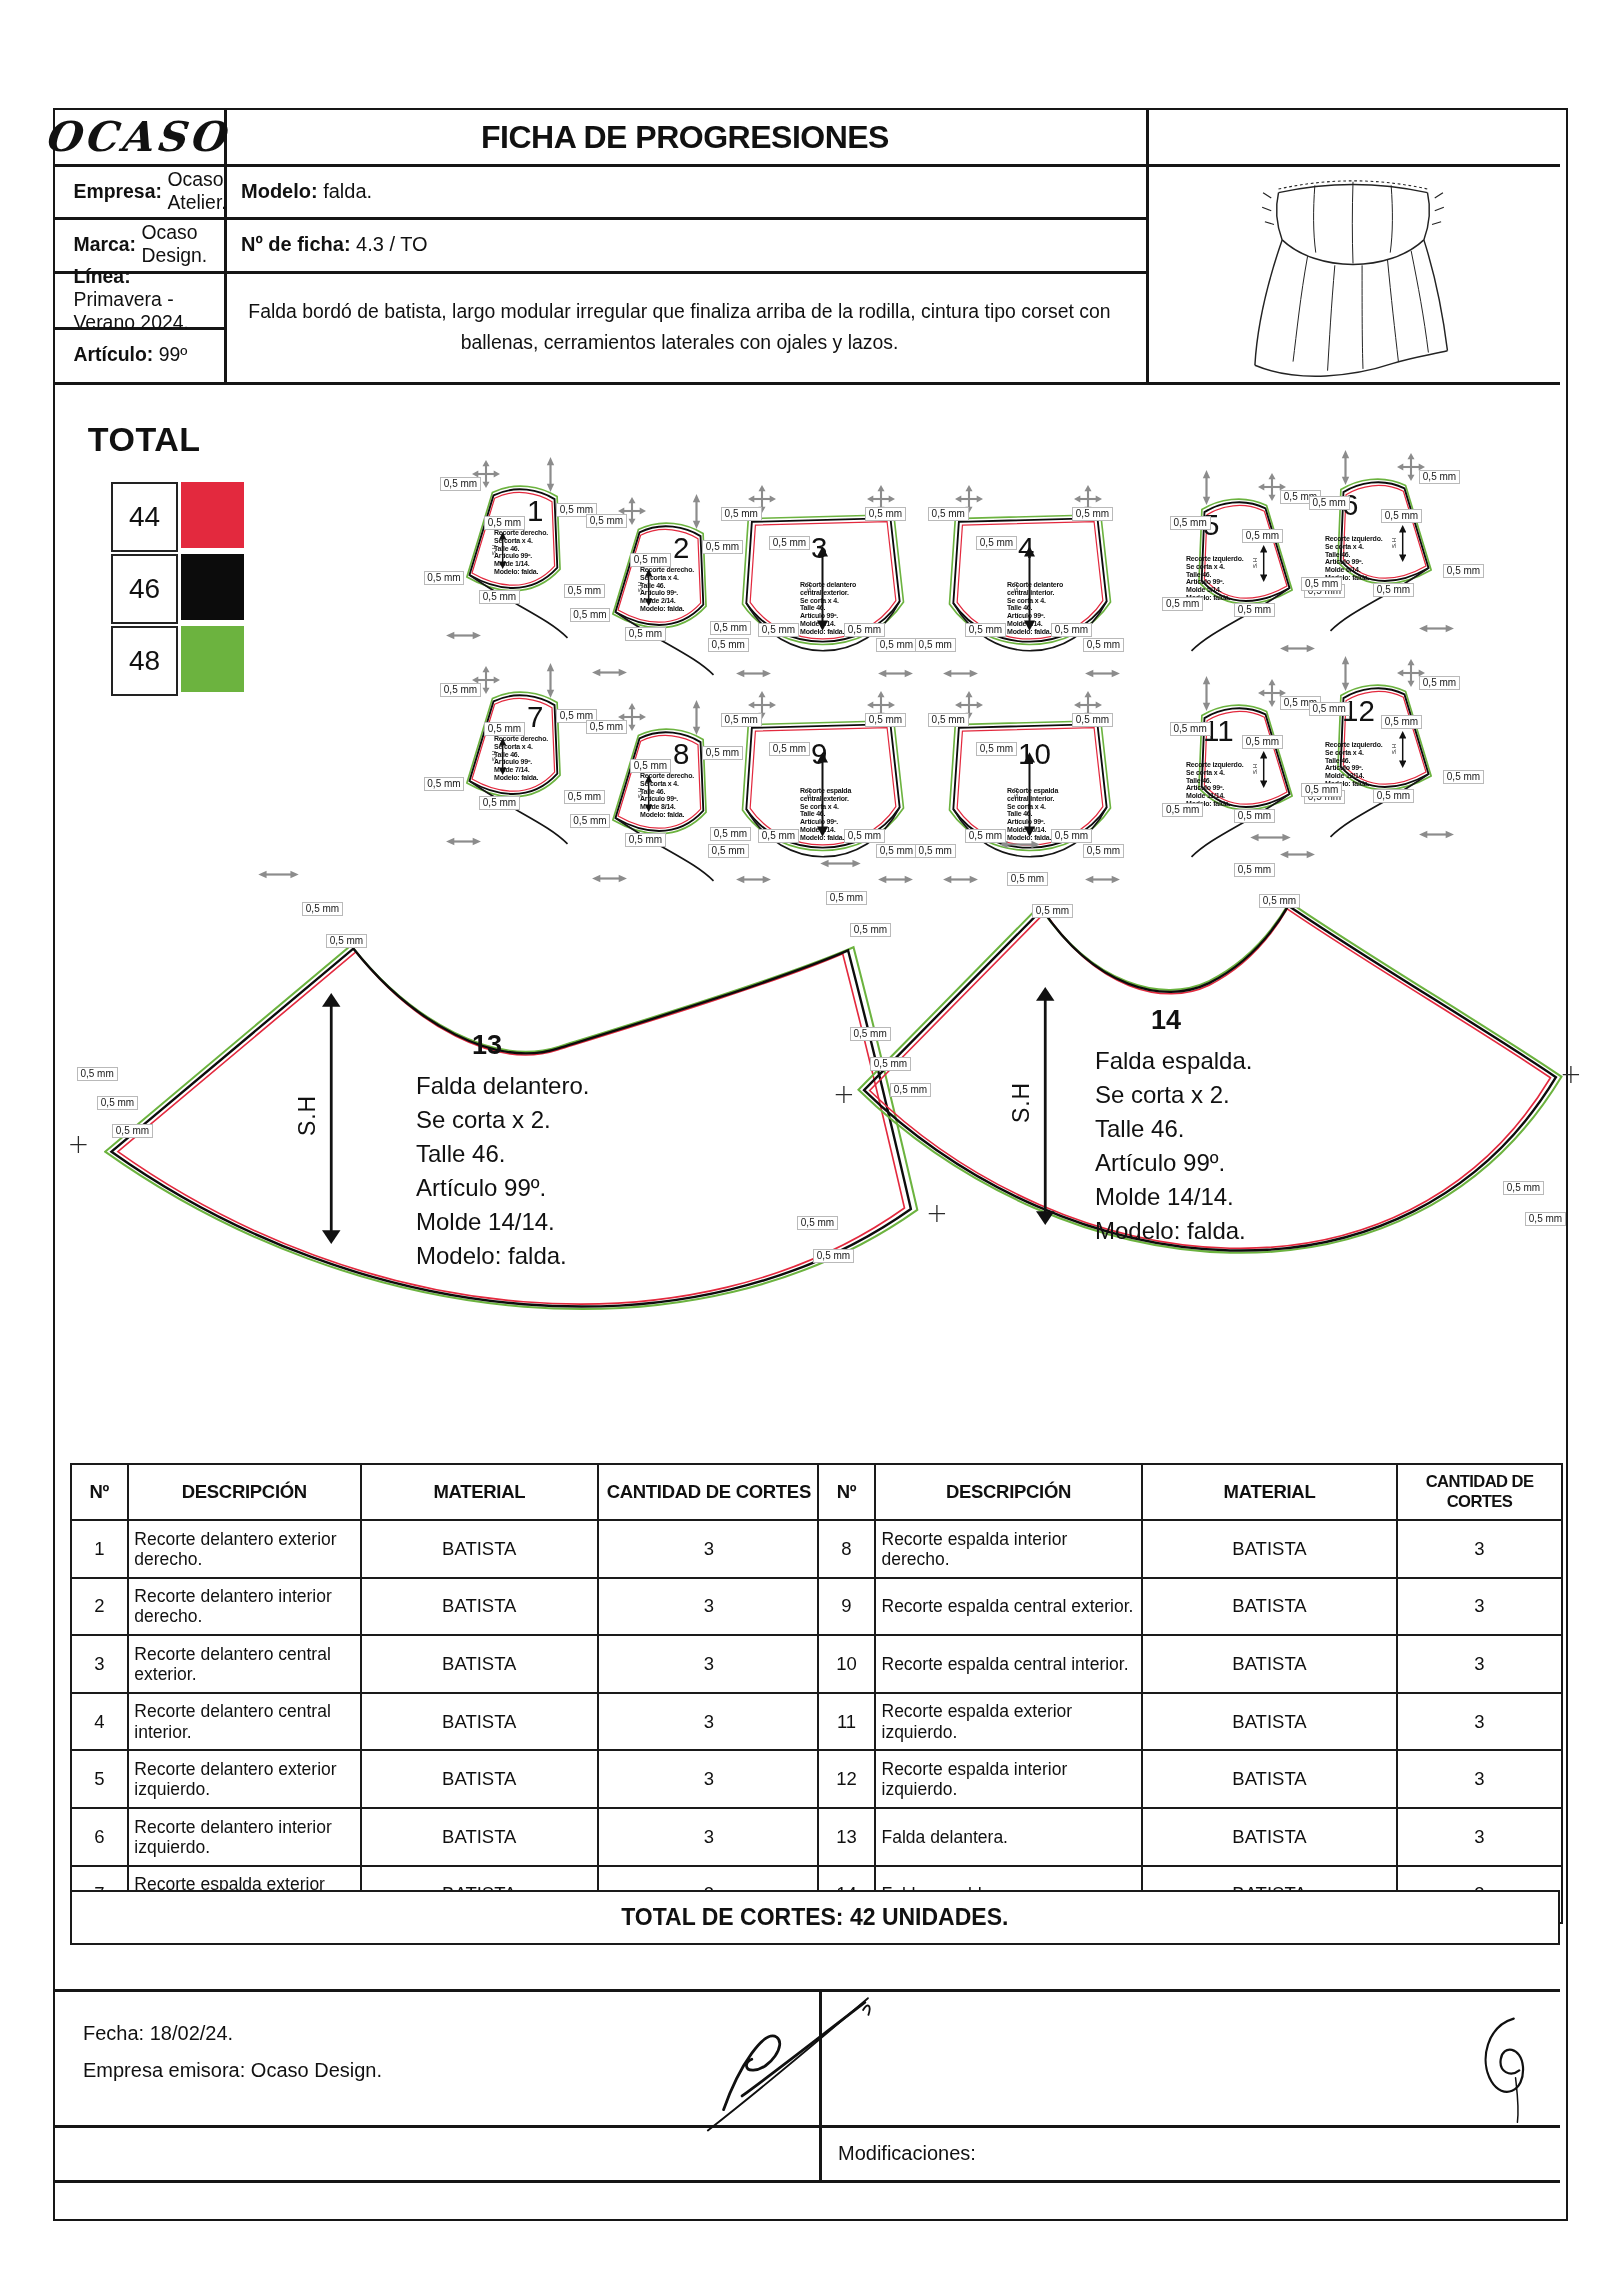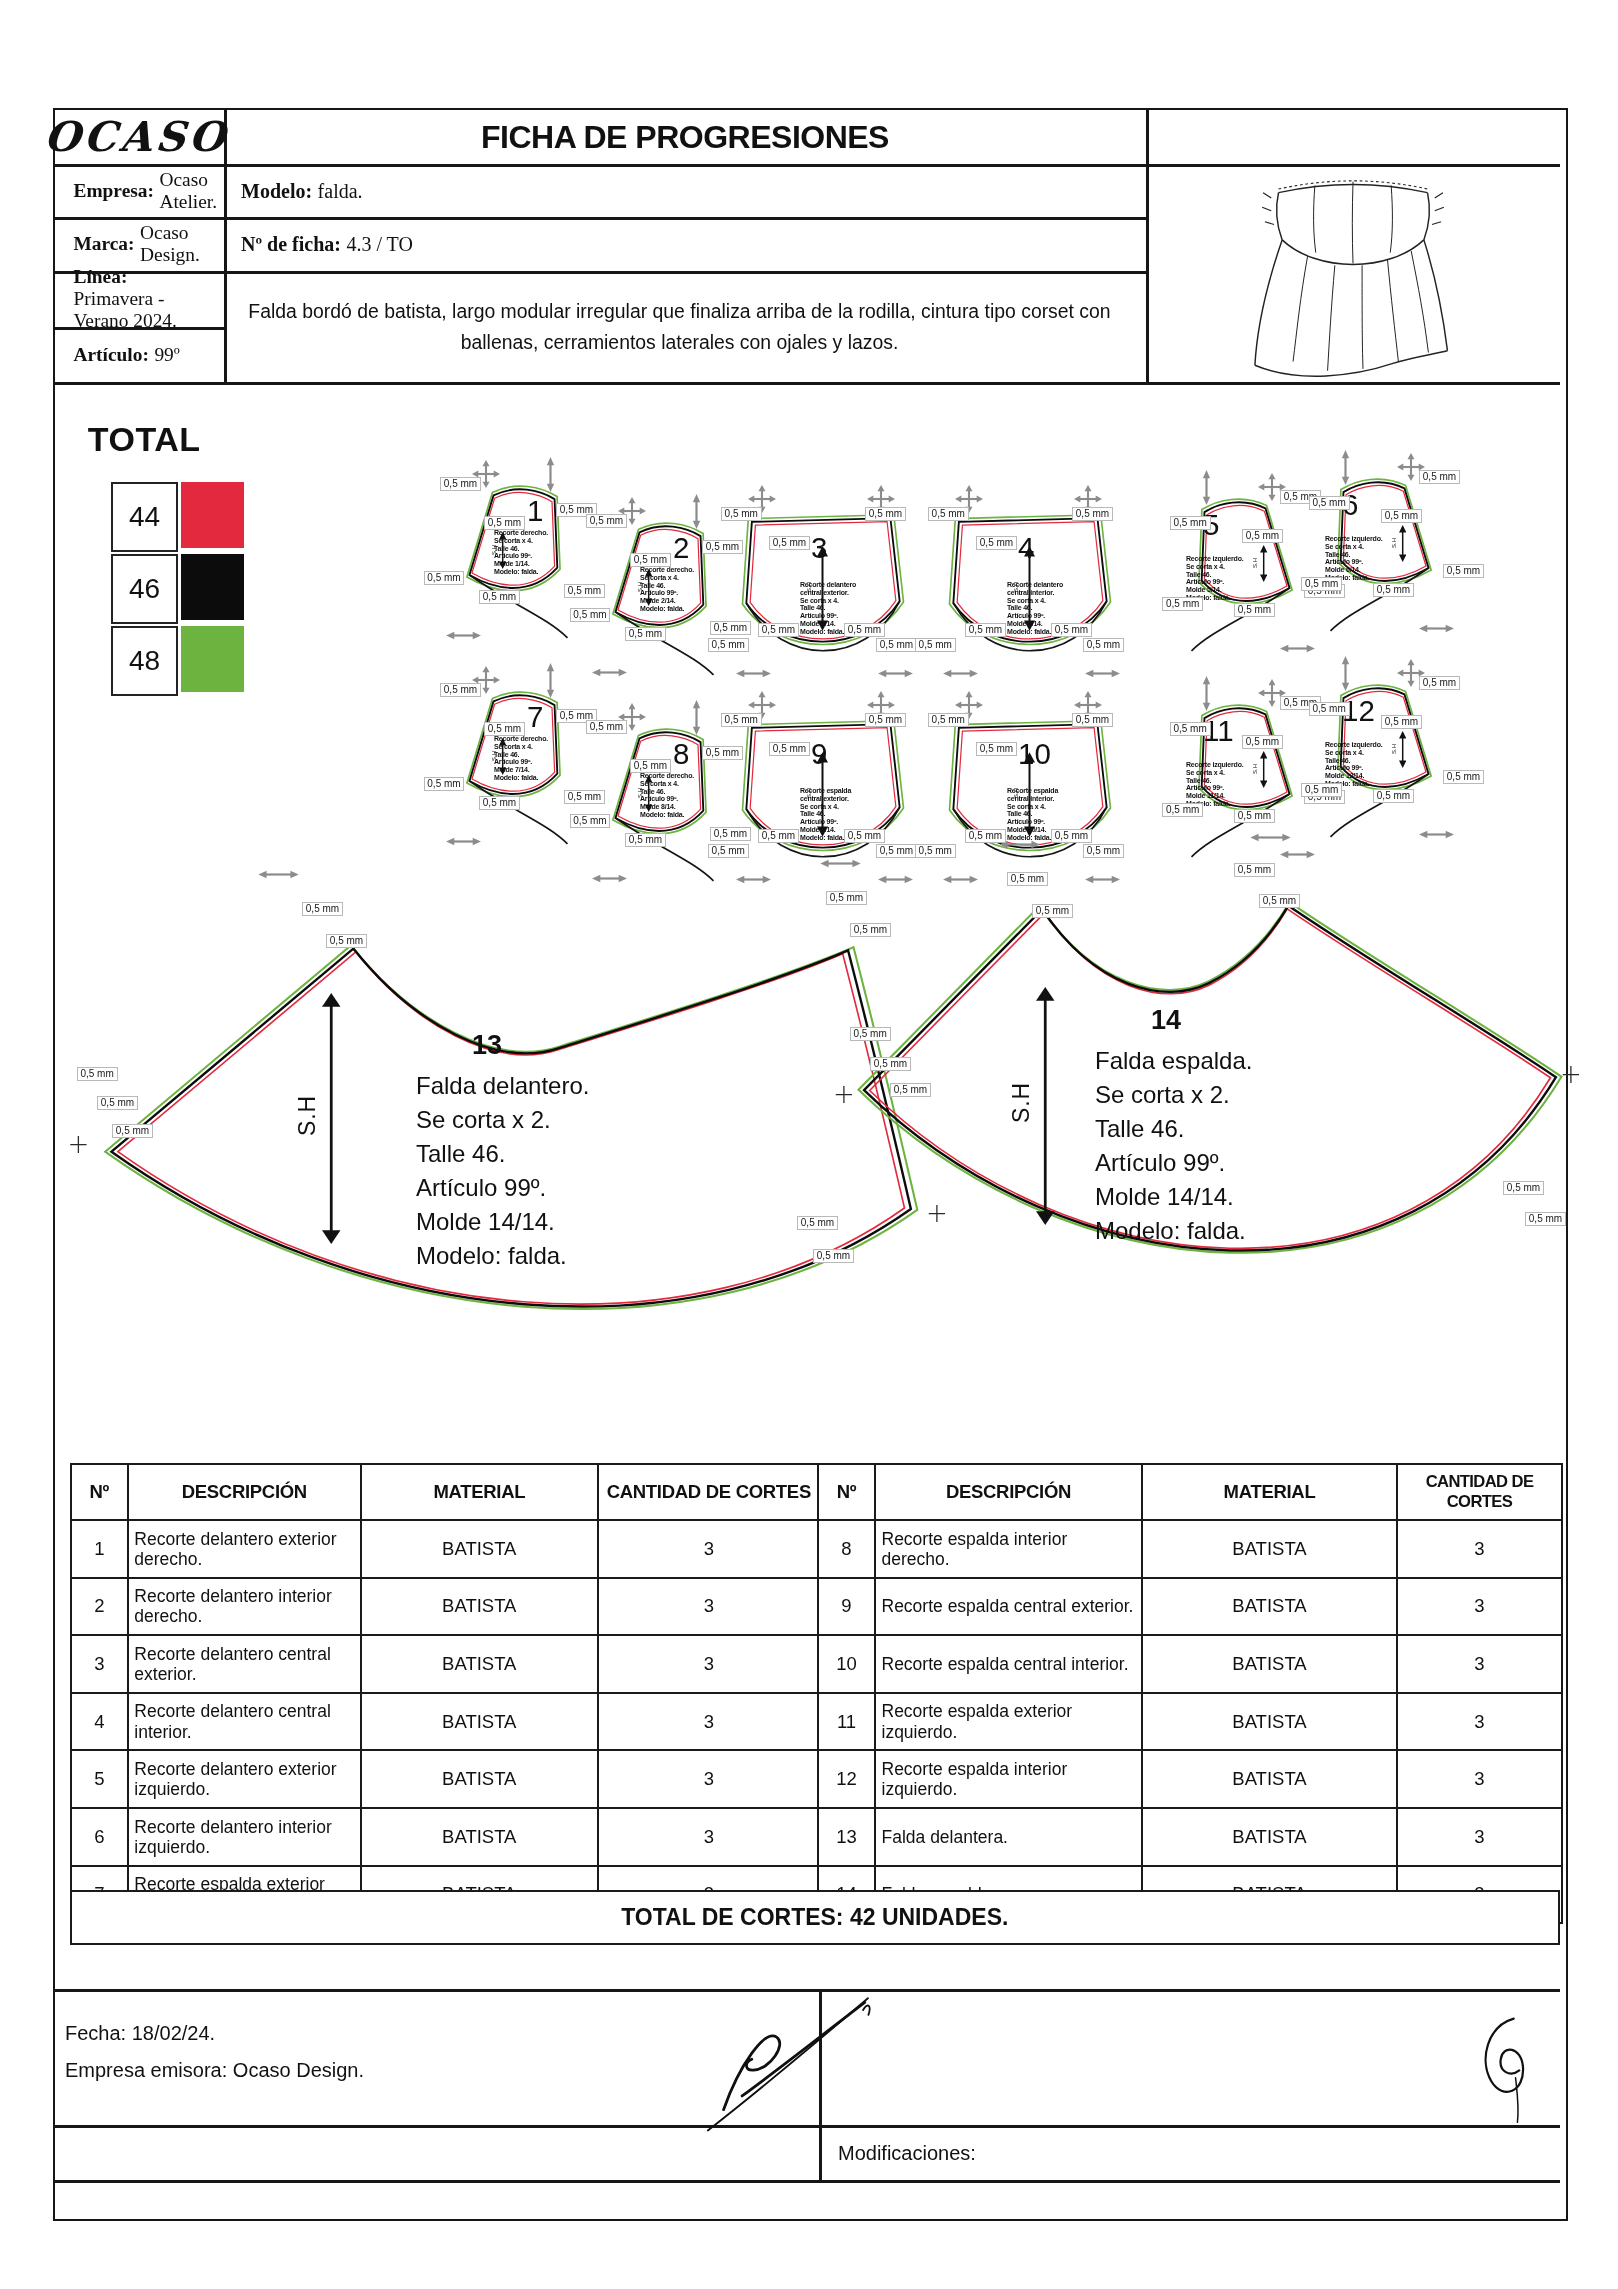--- a/index.html
+++ b/index.html
@@ -7,21 +7,21 @@
         font-family:"Liberation Sans",sans-serif;color:#111;overflow:hidden;}
   .frame{position:absolute;left:53px;top:108px;width:1511px;height:2109px;border:2.8px solid #161616;}
   .hline{position:absolute;height:2.8px;background:#161616;}
   .vline{position:absolute;width:2.8px;background:#161616;}
   .cell{position:absolute;display:flex;align-items:center;}
   .lbl{font-weight:bold;margin-right:5.5px;white-space:pre;}
   .logo{font-family:"DejaVu Serif",serif;font-style:italic;font-weight:bold;font-size:41px;
         letter-spacing:3.7px;transform:skewX(-8deg);}
   .title{font-weight:bold;font-size:32px;letter-spacing:-0.5px;}
   .hoja{font-size:27px;letter-spacing:-0.5px;}
-  .ftext{font-size:19.4px;font-family:Liberation Serif, serif;}
+  .ftext{font-size:19.4px;}
   .desc{font-size:19.4px;line-height:1.6;}
   .talle-title{position:absolute;font-weight:bold;font-size:34px;letter-spacing:0.5px;}
   .size-box{position:absolute;width:63px;height:66px;border:2.3px solid #222;display:flex;
             align-items:center;justify-content:center;font-size:28px;background:#fff;}
   .swatch{position:absolute;width:63px;height:66px;}
   .area{position:absolute;left:0;top:0;right:0;bottom:0;}
   .piece{position:absolute;}
   .piece svg.shape{position:absolute;}
   .mm{position:absolute;font-size:10px;line-height:12px;border:1.4px solid #b9b9b9;background:#fff;
       padding:0 2.8px;white-space:nowrap;color:#181818;font-weight:500;z-index:3;}
@@ -849,21 +849,21 @@
     </table>
     <div class="total-row" style="left:14.8px;top:1780px;width:1486px;height:51px;">
       <span>TOTAL DE CORTES: 42 UNIDADES.</span>
       </div>
 
     <div class="hline" style="left:0;top:1879px;width:1505px;"></div>
     <div class="hline" style="left:0;top:2015px;width:1505px;"></div>
     <div class="hline" style="left:0;top:2070px;width:1505px;"></div>
     <div class="vline" style="left:764px;top:1879px;height:194px;"></div>
 
-    <div class="foot-text" style="left:10px;top:1905px;line-height:37px;">
+    <div class="foot-text" style="left:28px;top:1905px;line-height:37px;">
       <div>Fecha: 18/02/24.</div>
       <div>Empresa emisora: Ocaso Design.</div>
     </div>
     <svg class="sig" style="left:637px;top:1890px;transform:rotate(-8deg);" width="203" height="129" viewBox="0 0 220 140">
       <g fill="none" stroke="#101010" stroke-width="3" stroke-linecap="round">
         <path d="M28,108 C52,62 84,28 96,38 C106,47 84,72 66,70 C56,69 58,60 66,58"></path>
         <path d="M50,96 C95,72 150,40 196,14"></path>
         <path d="M8,128 C70,92 150,42 200,10" stroke-width="2"></path>
         <path d="M193,22 C199,14 203,18 198,28" stroke-width="2"></path>
       </g>

